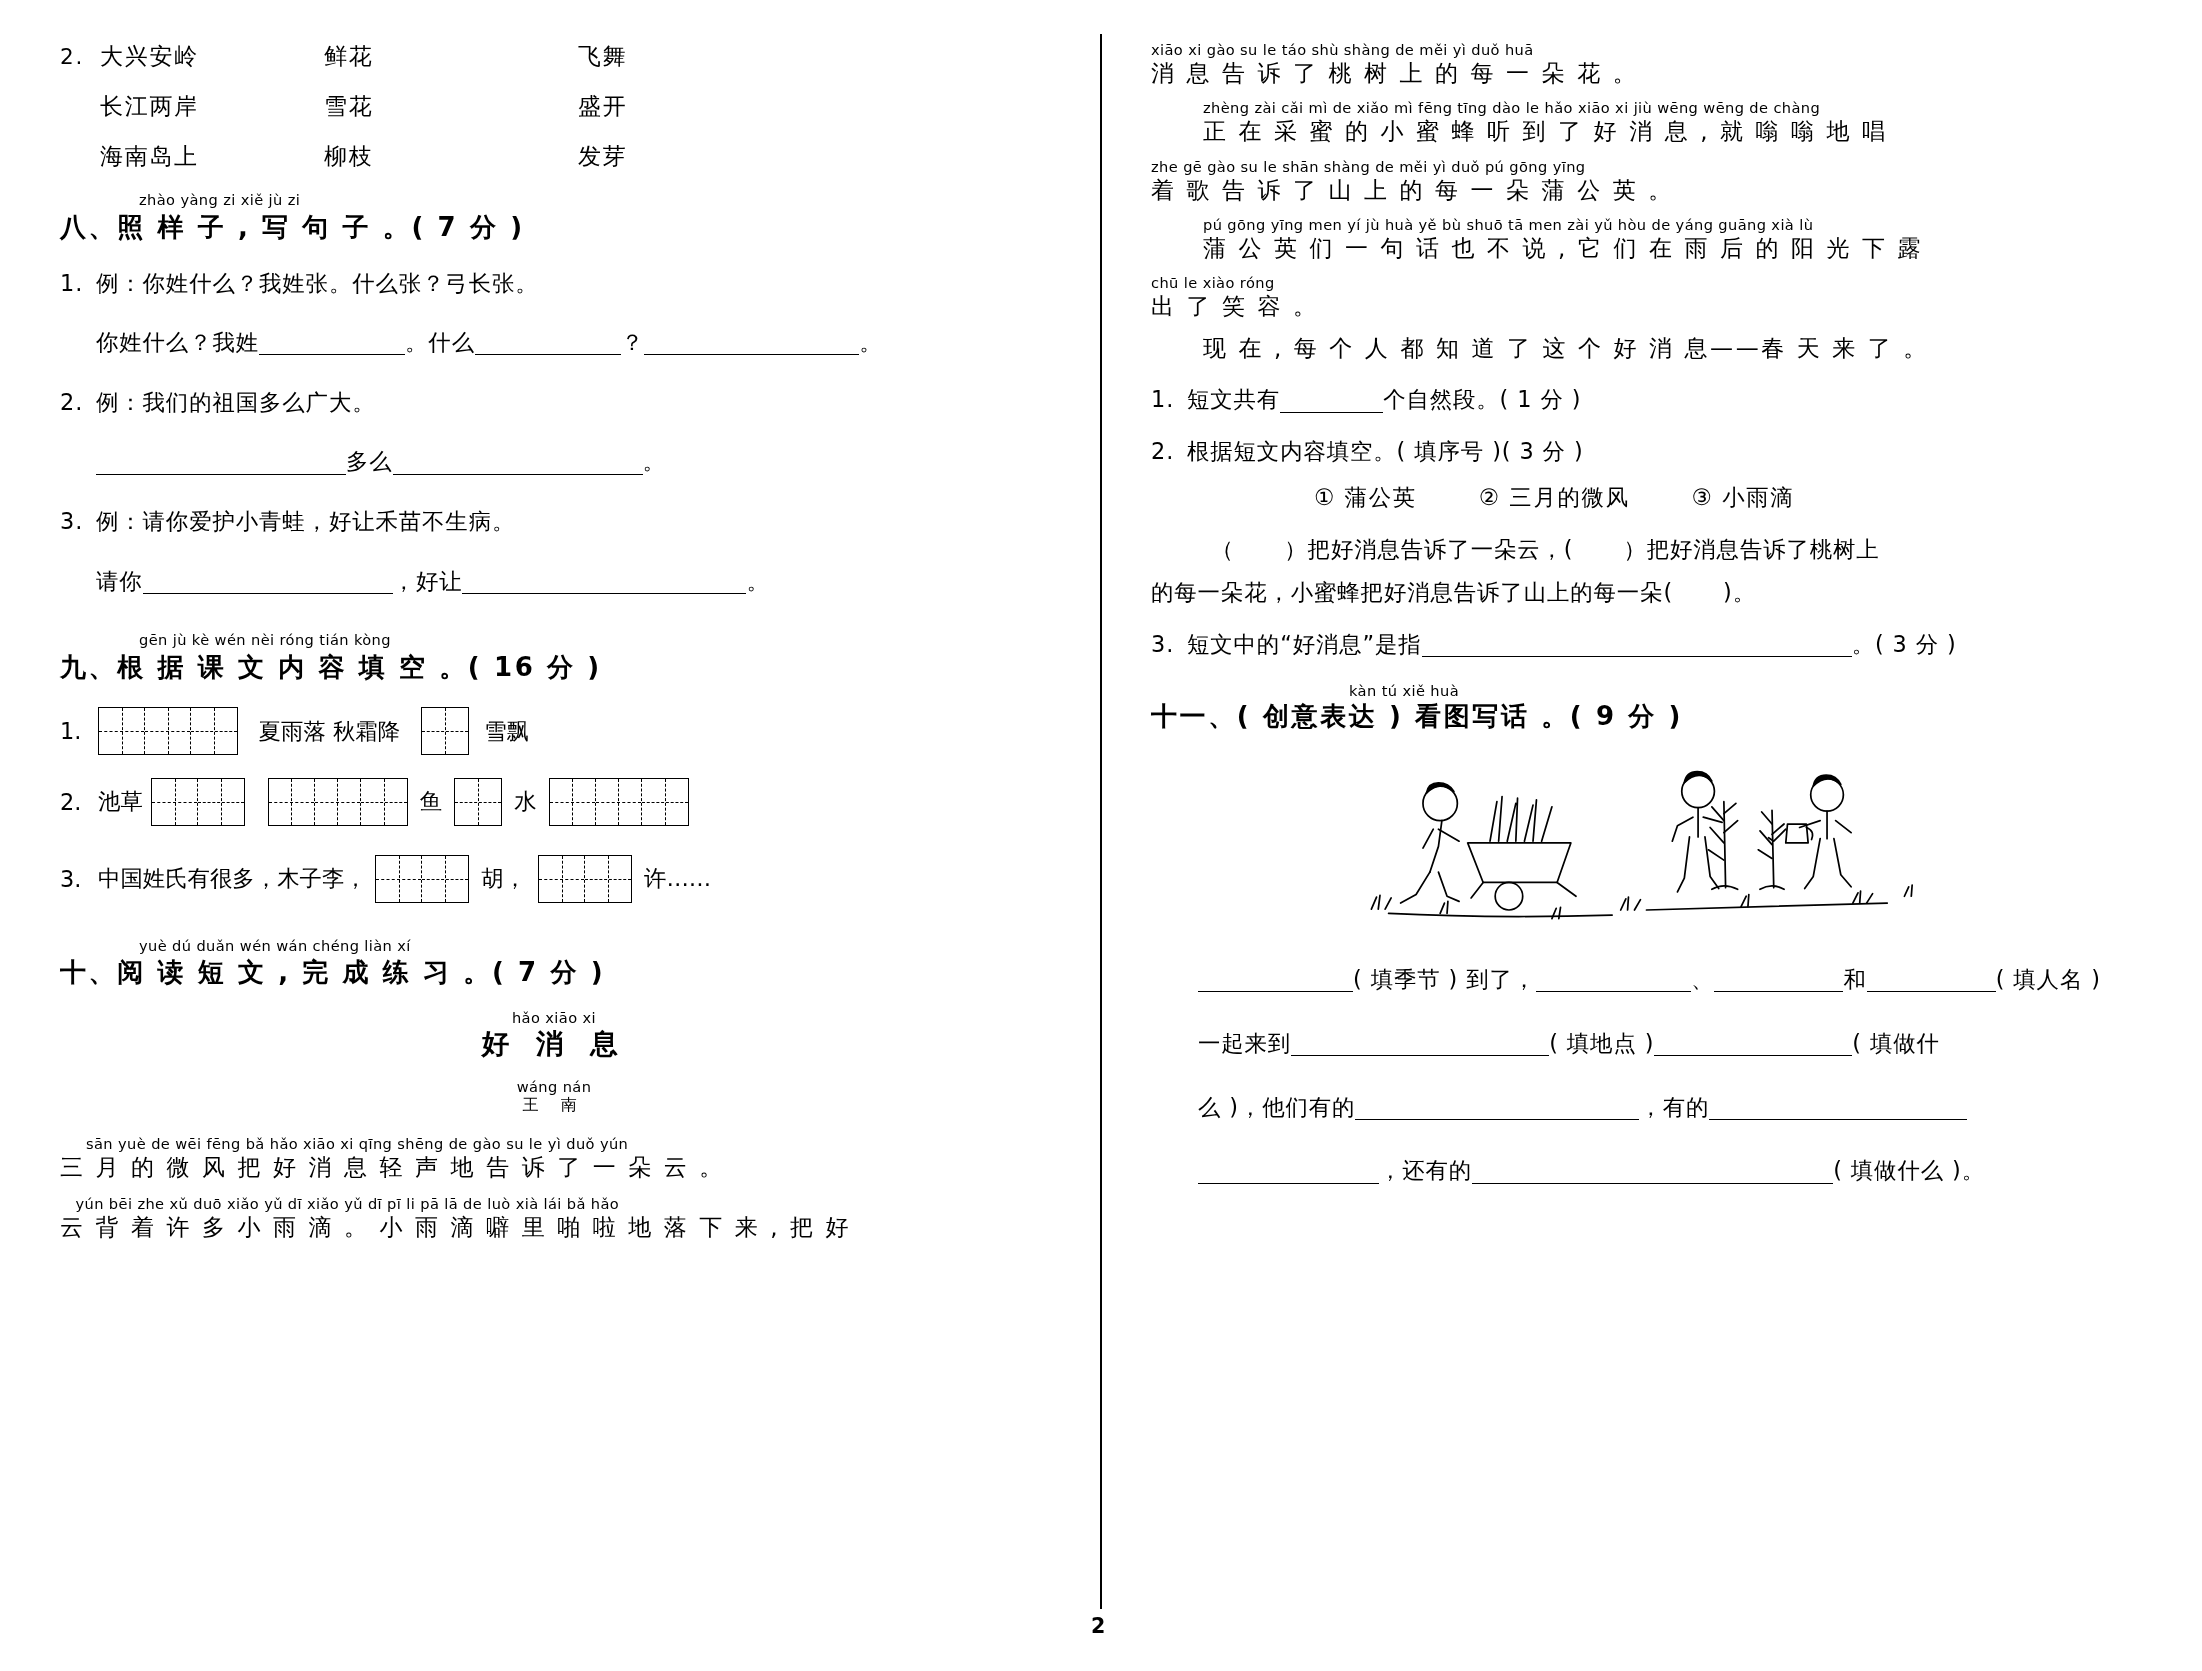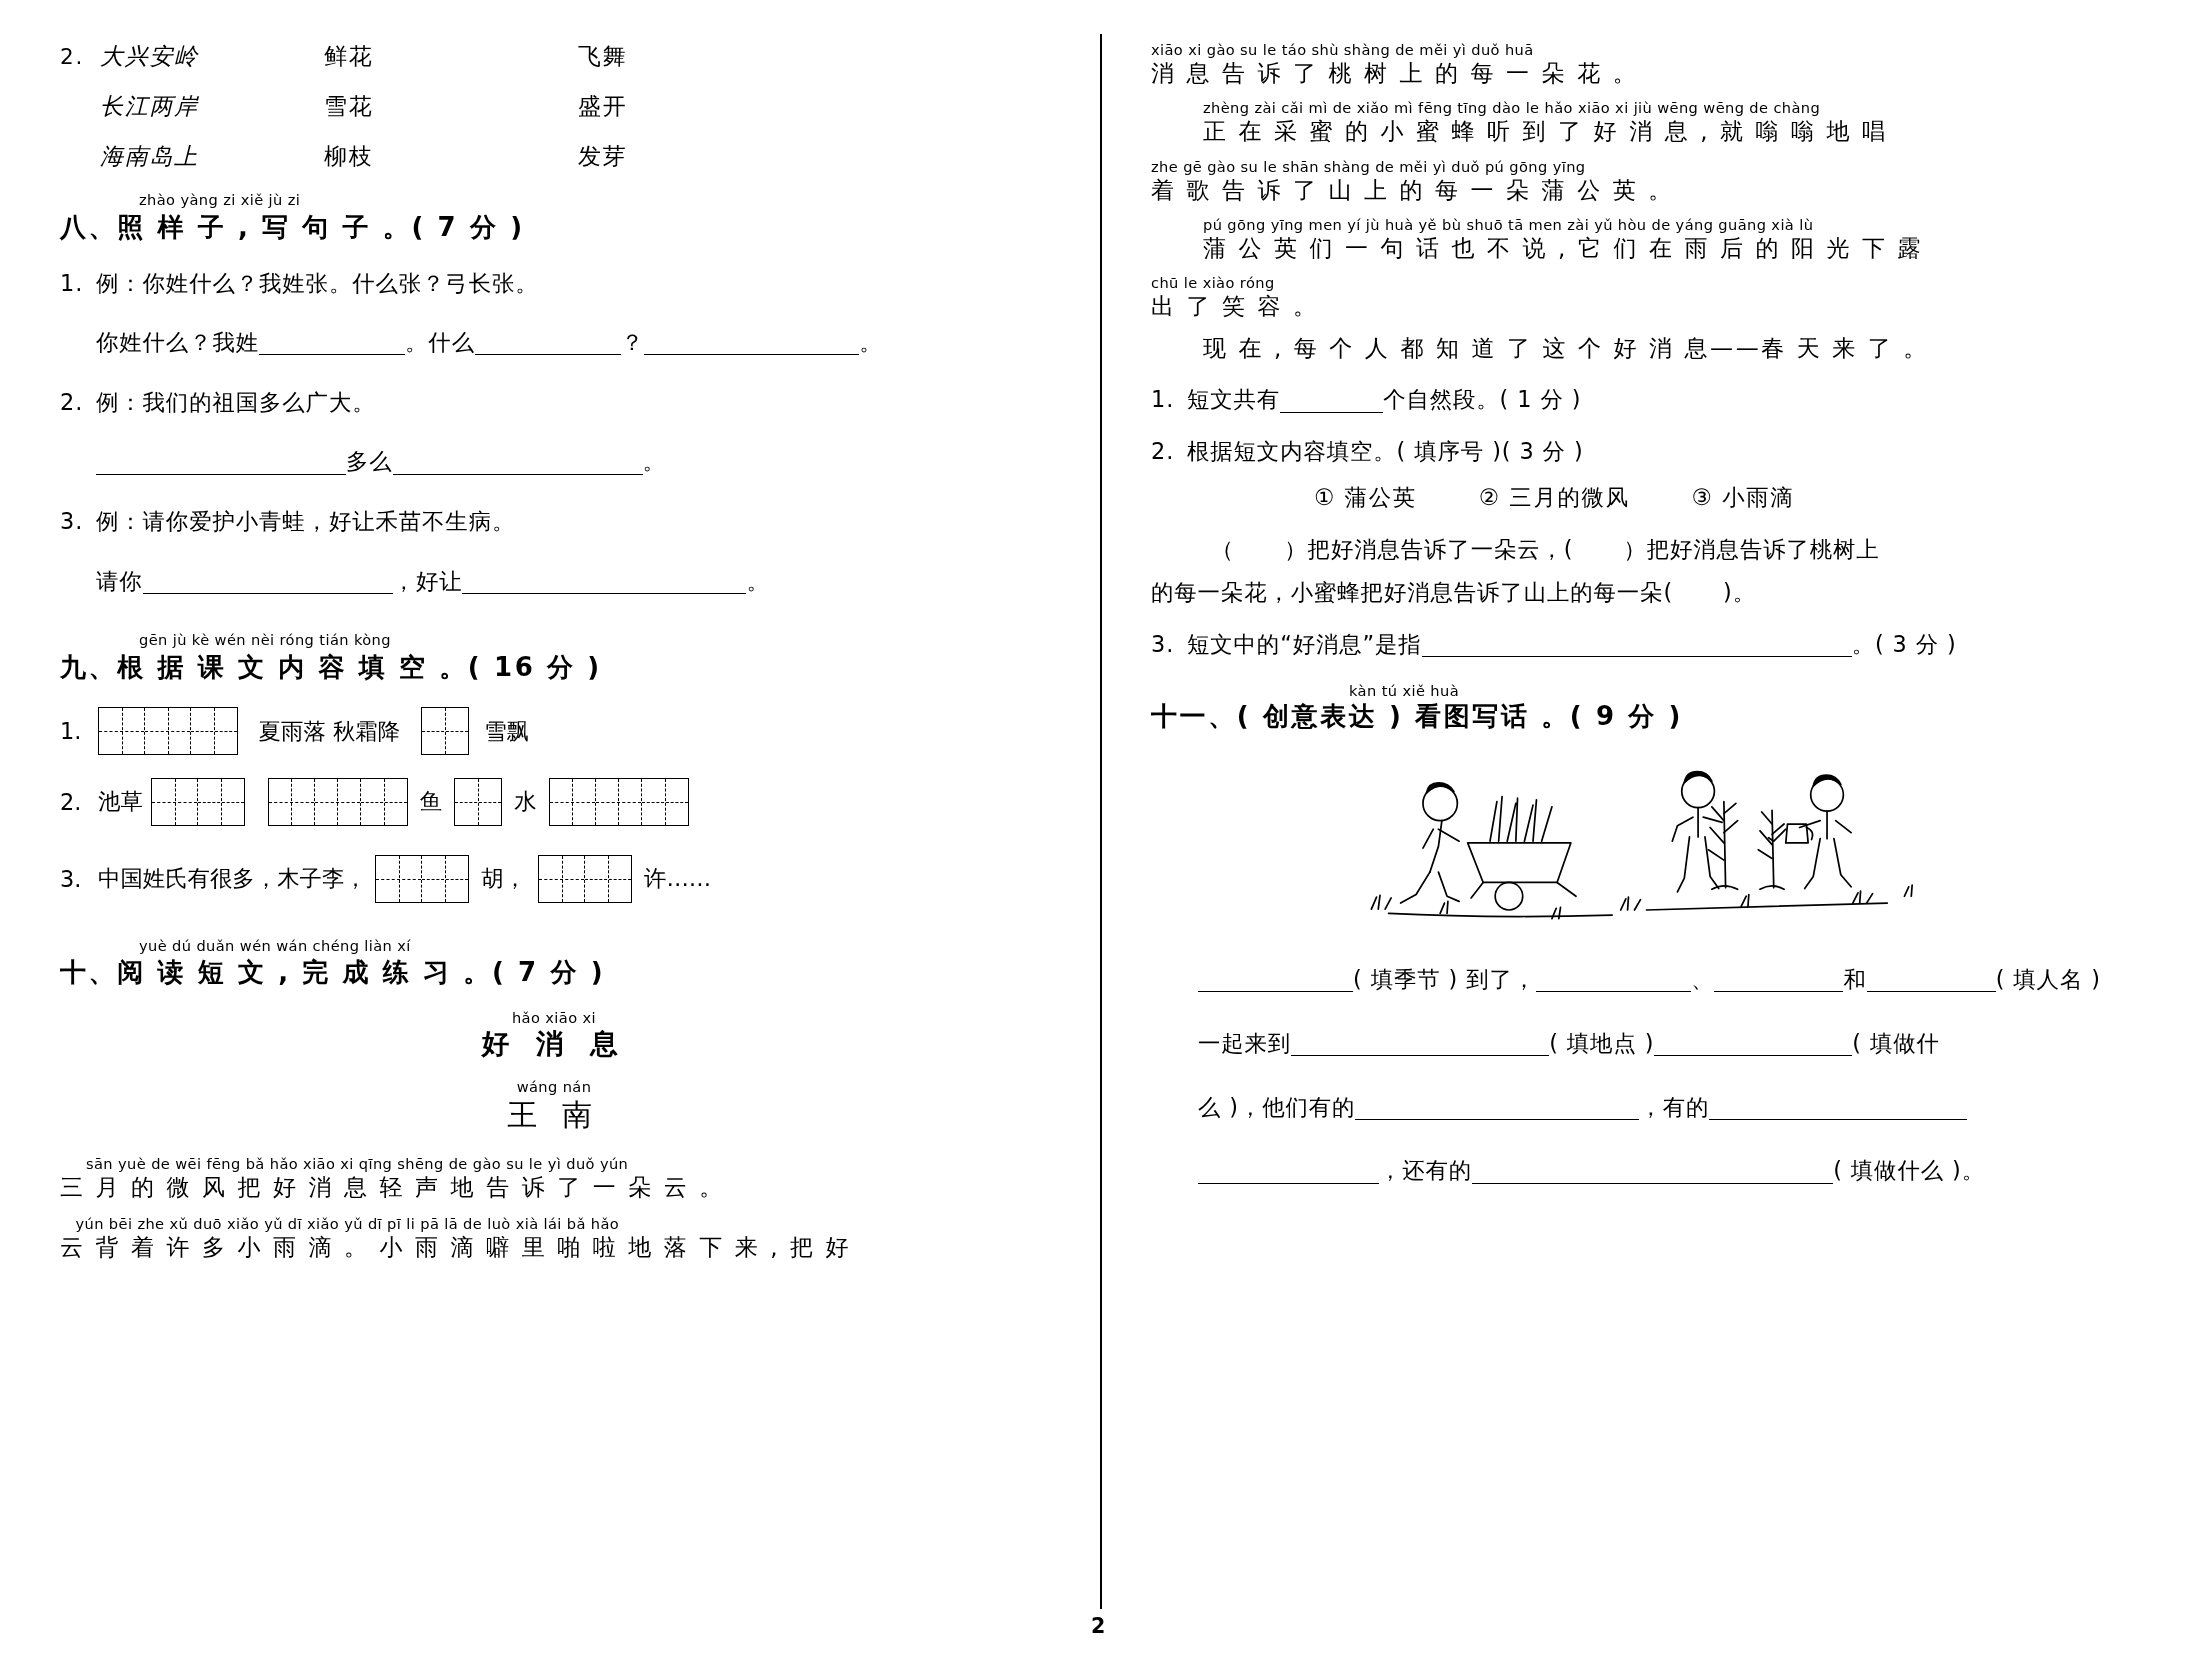--- a/index.html
+++ b/index.html
@@ -40,21 +40,21 @@
     letter-spacing: 0.4px;
     color: #000;
     font-family: "DejaVu Sans", sans-serif;
     white-space: nowrap;
   }
 
   
   .q2-wrap { position: relative; }
   .q2-row { display: flex; align-items: center; margin-bottom: 19px; font-size: 23px; letter-spacing: 1.7px; }
   .q2-num { width: 40px; font-size: 21.5px; }
-  .q2-a { width: 224px; font-style: italic; }
+  .q2-a { width: 224px; }
   .q2-b { width: 254px; }
   .q2-c { width: 172px; }
 
   
   .sec { margin-top: 12px; }
   .sec-py { margin-left: 79px; margin-bottom: 1.7px; }
   .sec-title { font-size: 26px; font-weight: bold; letter-spacing: 2.6px; }
 
   .item { margin-top: 17px; font-size: 22.4px; line-height: 1.9; letter-spacing: 0.9px; }
   .item-num { display: inline-block; width: 36px; }
@@ -110,21 +110,21 @@
 
   .page-num {
     position: absolute;
     left: 1091px;
     top: 1614px;
     font-size: 20.6px;
     font-weight: bold;
   }
 
   .title-cn { font-size: 27.5px; font-weight: bold; letter-spacing: 8.6px; text-align: center; }
-  .author-cn { font-size: 30px; letter-spacing: 8.6px; text-align: center; font-family: Liberation Serif, serif; }
+  .author-cn { font-size: 16px; letter-spacing: 8.6px; text-align: center; }
   .center-py { text-align: center; }
 </style>
 </head>
 <body>
 
 <div class="page">
 
   <div class="divider"></div>
 
   <div class="col col-left">

